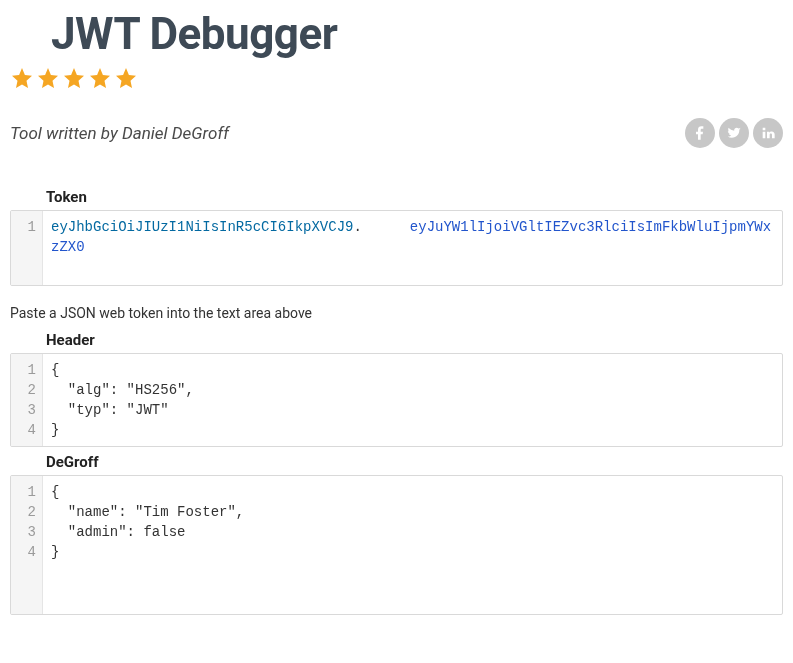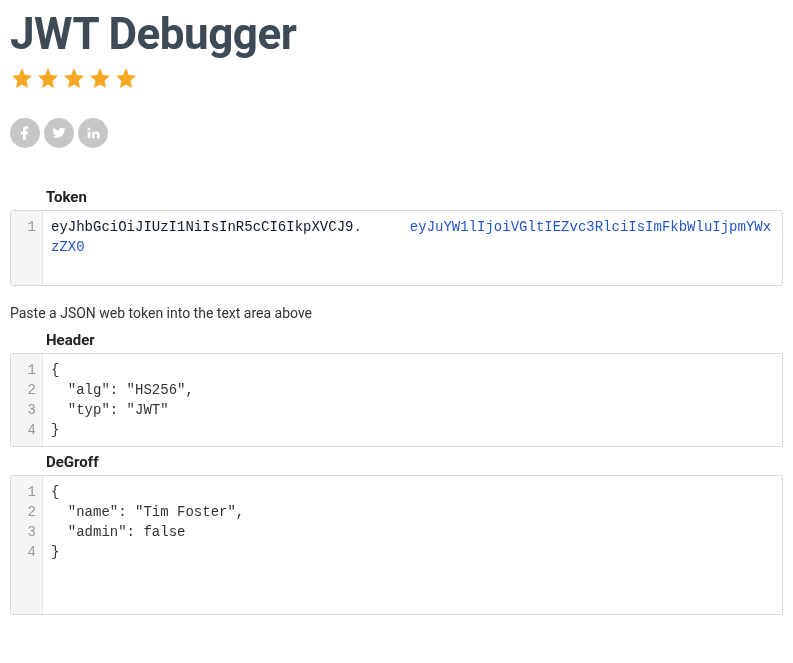--- a/index.html
+++ b/index.html
@@ -9,20 +9,21 @@
     color: #333;
     padding: 8px 10px;
     width: 793px;
   }
   h1.title {
     font-size: 44px;
     font-weight: 700;
     color: #3e4a56;
     margin-bottom: 6px;
     letter-spacing: -0.5px;
+    margin-left: 41px;
   }
   .stars {
     display: flex;
     gap: 2px;
     margin-bottom: 28px;
   }
   .star {
     width: 24px;
     height: 24px;
     fill: #f5a623;
@@ -87,21 +88,21 @@
   .gutter div { height: 20px; }
   .code-content {
     padding: 6px 8px;
     flex: 1;
     white-space: pre-wrap;
     word-break: break-all;
   }
   .token-box { min-height: 76px; }
   .header-box { min-height: 80px; }
   .payload-box { min-height: 140px; }
-  .tok-header { color: #0f172a; }
+  .tok-header { color: #0369a1; }
   .tok-dot { color: #333; }
   .tok-payload { color: #2255cc; margin-left: 48px; }
   .helper {
     font-size: 14px;
     color: #333;
     margin-bottom: 10px;
     margin-top: 19px;
   }
   .json-line { display: block; height: 20px; }
 </style>
@@ -122,20 +123,21 @@
     </svg>
   <svg class="star" viewBox="0 0 24 24">
       <path d="M12 2l2.9 6.9L22 9.8l-5.5 4.9L18 22l-6-3.6L6 22l1.5-7.3L2 9.8l7.1-.9L12 2z"></path>
     </svg>
   <svg class="star" viewBox="0 0 24 24">
       <path d="M12 2l2.9 6.9L22 9.8l-5.5 4.9L18 22l-6-3.6L6 22l1.5-7.3L2 9.8l7.1-.9L12 2z"></path>
     </svg>
 </div>
 
 <div class="byline-row">
+  <div class="byline">Tool written by Daniel DeGroff</div>
   <div class="social">
     <div class="social-btn">
       <svg viewBox="0 0 24 24">
           <path d="M13 22v-8h3l.5-4H13V7.5c0-1 .3-2 2-2h2V2h-3c-3 0-5 1.8-5 5v3H6v4h3v8h4z"></path>
         </svg>
     </div>
     <div class="social-btn">
       <svg viewBox="0 0 24 24">
           <path d="M22 5.9c-.7.3-1.5.6-2.3.7.8-.5 1.5-1.3 1.8-2.3-.8.5-1.7.8-2.6 1-1.5-1.6-4-1.7-5.6-.2-.9.9-1.3 2.2-1 3.4C8.9 8.3 5.9 6.8 3.9 4.3c-1 1.8-.5 4 .1 5 .5.7-.6-.1-1.2-.4 0 1.9 1.3 3.5 3.1 3.9-.6.2-1.2.2-1.8.1.5 1.6 2 2.7 3.7 2.7-1.5 1.2-3.3 1.8-5.2 1.8 1.8 1.2 3.9 1.8 6.1 1.8 7.3 0 11.3-6 11.3-11.3v-.5c.8-.6 1.5-1.3 2-2.1z"></path>
         </svg>

